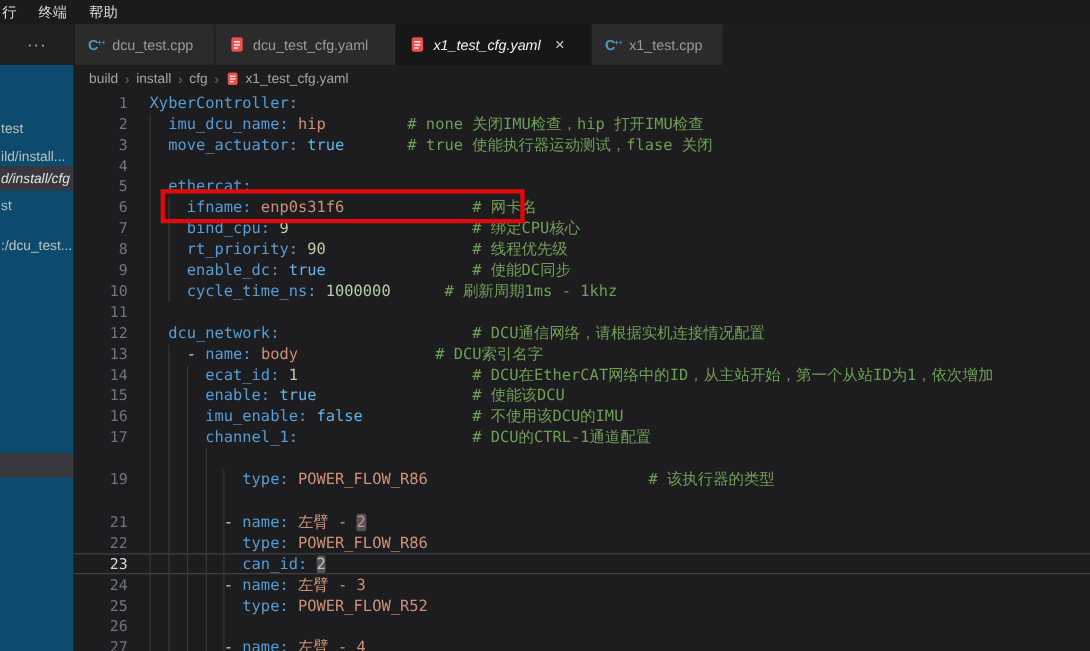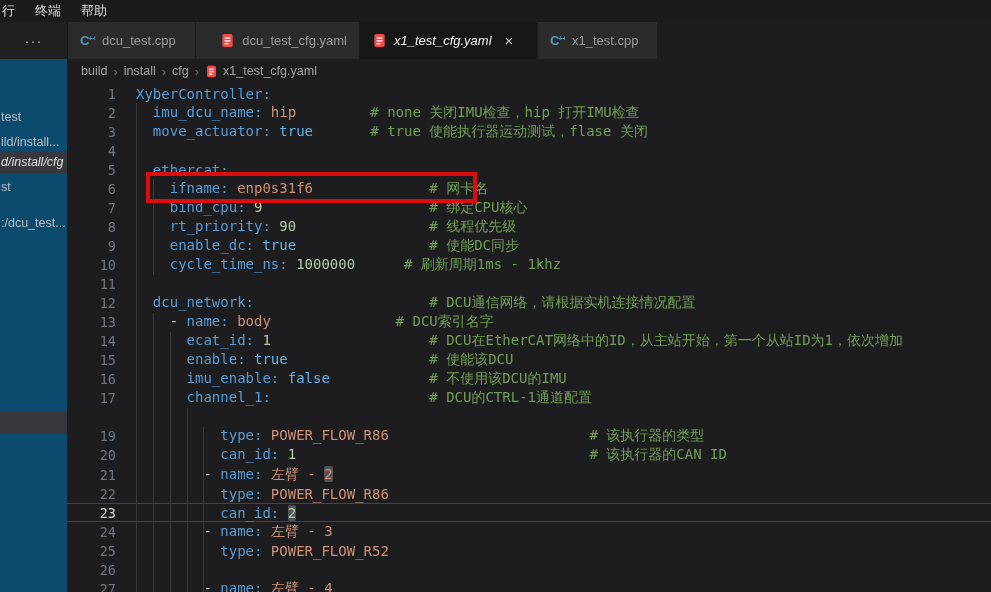--- a/index.html
+++ b/index.html
@@ -82,21 +82,21 @@
       <span class="more-actions">···</span>
     </div>
     <div class="tabs" id="tabs">
         <div class="tab" style="width: 128px;">
           <svg viewBox="0 0 16 16" class="tab-icon">
             <text x="0" y="13" font-size="14" font-weight="700" fill="#519aba" font-family="Liberation Sans,sans-serif">C</text>
             <text x="9" y="8" font-size="7.5" font-weight="700" fill="#519aba" font-family="Liberation Sans,sans-serif">++</text>
           </svg>
           <span class="tab-label">dcu_test.cpp</span>
         </div>
-        <div class="tab" style="width: 164px; justify-content: flex-end;">
+        <div class="tab" style="width: 164px;">
           <svg viewBox="0 0 16 16" class="tab-icon">
             <rect x="2.5" y="1" width="11" height="14" rx="2.2" fill="#f14c4c"></rect>
             <rect x="5" y="4.6" width="6" height="1.5" fill="#fff" opacity="0.92"></rect>
             <rect x="5" y="7.6" width="6" height="1.5" fill="#fff" opacity="0.92"></rect>
             <rect x="5" y="10.6" width="4" height="1.5" fill="#fff" opacity="0.92"></rect>
           </svg>
           <span class="tab-label">dcu_test_cfg.yaml</span>
         </div>
         <div class="tab active" style="width: 178px;">
           <svg viewBox="0 0 16 16" class="tab-icon">
@@ -219,24 +219,20 @@
           <div class="ltext"><span class="c-key">      imu_enable:</span><span class="c-bool"> false</span><span class="c-com">        # 不使用该DCU的IMU</span></div>
         </div>
         <div class="code-line" style="top: 304.8px;">
           <div class="gutter">17</div>
           <div class="ltext"><span class="c-key">      channel_1:</span><span class="c-com">               # DCU的CTRL-1通道配置</span></div>
         </div>
         <div class="code-line" style="top: 342.9px;">
           <div class="gutter">19</div>
           <div class="ltext"><span class="c-key">          type:</span><span class="c-str"> POWER_FLOW_R86</span><span class="c-com">                    # 该执行器的类型</span></div>
         </div>
-        <div class="code-line" style="top: 361.95px;">
-          <div class="gutter">20</div>
-          <div class="ltext"><span class="c-key">          can_id:</span><span class="c-num"> 1</span><span class="c-com">                               # 该执行器的CAN ID</span></div>
-        </div>
         <div class="code-line" style="top: 381px;">
           <div class="gutter">21</div>
           <div class="ltext"><span class="c-pl">        - </span><span class="c-key">name:</span><span class="c-str"> 左臂 - </span><span class="c-str c-occ">2</span></div>
         </div>
         <div class="code-line" style="top: 400.05px;">
           <div class="gutter">22</div>
           <div class="ltext"><span class="c-key">          type:</span><span class="c-str"> POWER_FLOW_R86</span></div>
         </div>
         <div class="code-line" style="top: 419.1px;">
           <div class="gutter current">23</div>

